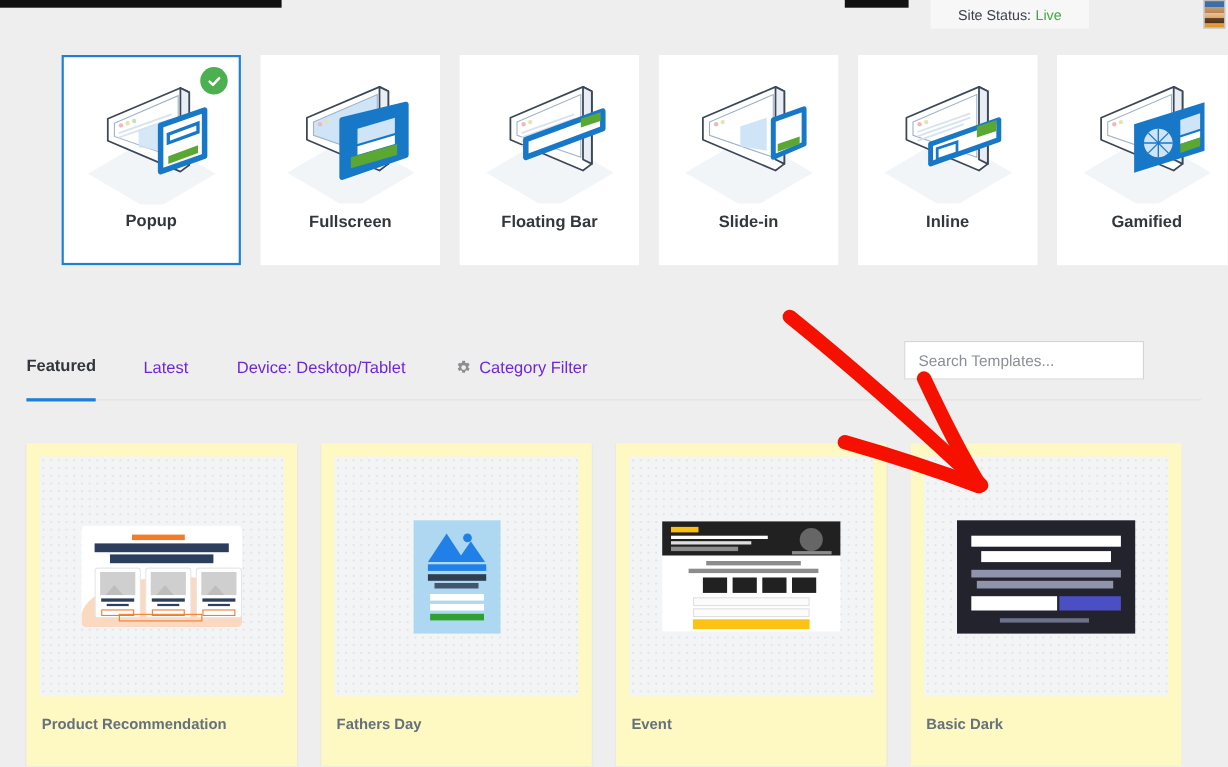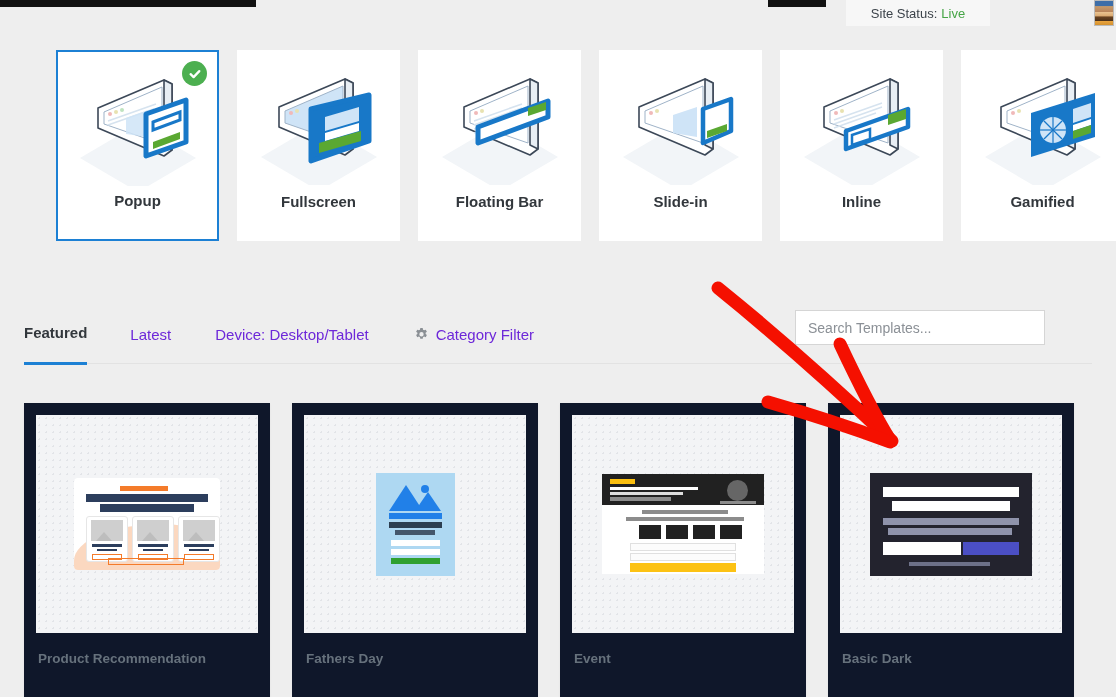--- a/index.html
+++ b/index.html
@@ -166,23 +166,23 @@
   .tab-sp-3 { width: 45px; }
   .gear-icon {
     margin-right: 7px;
     display: inline-flex;
     color: #8a8f94;
   }
 
   
   .search-box {
     position: absolute;
-    left: 795px;
+    left: 822px;
     top: 310px;
-    width: 250px;
+    width: 218px;
     height: 35px;
     background: #ffffff;
     border: 1px solid #d5d5d5;
     box-sizing: border-box;
     font-size: 14px;
     color: #6d7378;
     padding: 0 12px;
     outline: none;
     font-family: "Liberation Sans", sans-serif;
   }
@@ -192,21 +192,21 @@
   .template-row {
     position: absolute;
     left: 24px;
     top: 403px;
     width: 1068px;
     display: flex;
     gap: 22px;
   }
   .template-card {
     width: 246px;
-    background: #0f172a;
+    background: #fef9c3;
     box-shadow: 0 1px 2px rgba(0,0,0,0.06);
     cursor: pointer;
     padding: 12px 12px 0 12px;
     box-sizing: border-box;
     height: 294px;
   }
   .tpl-preview {
     width: 222px;
     height: 218px;
     background-color: #f3f4f6;

